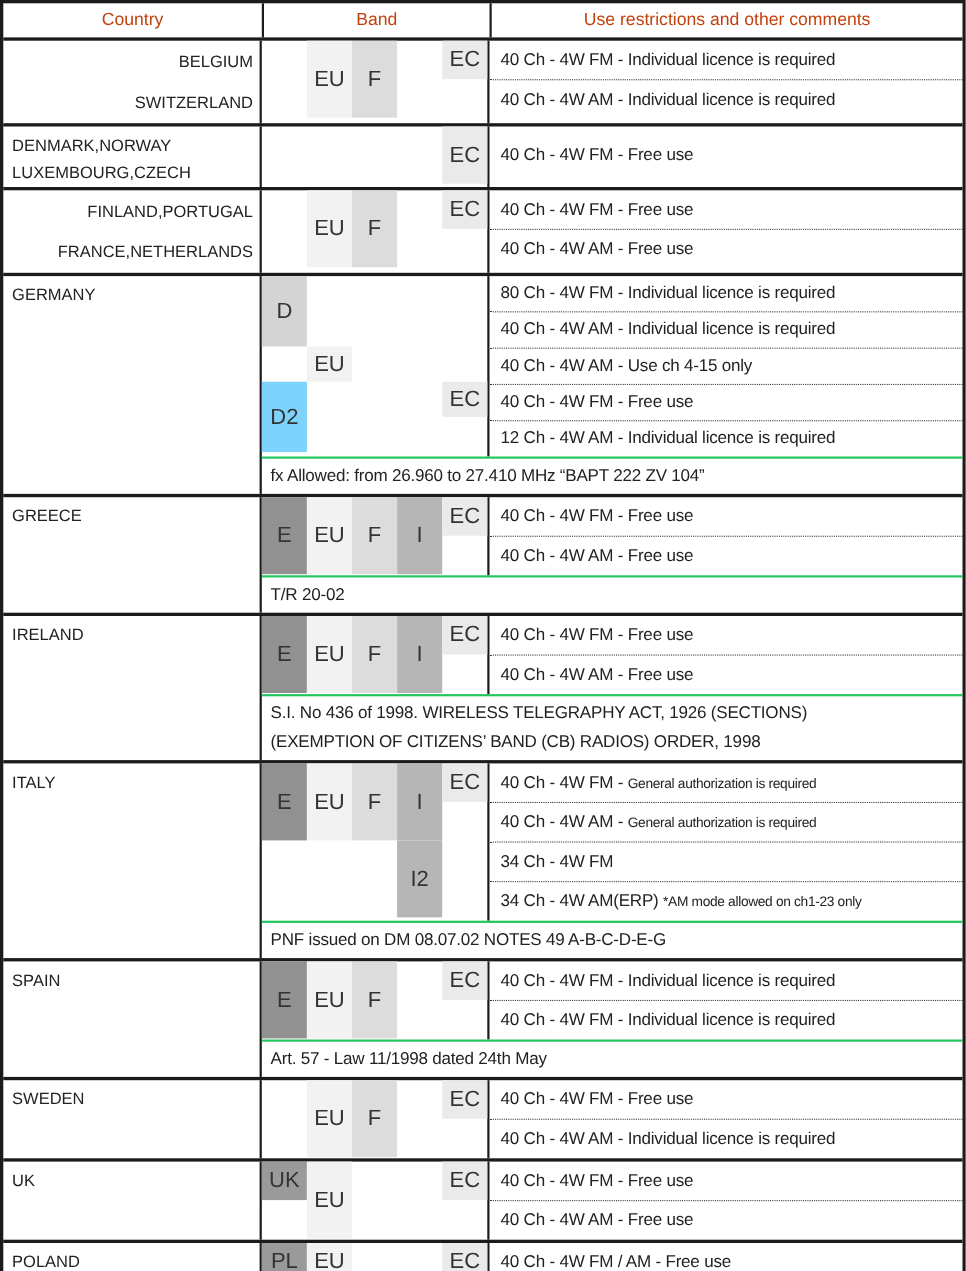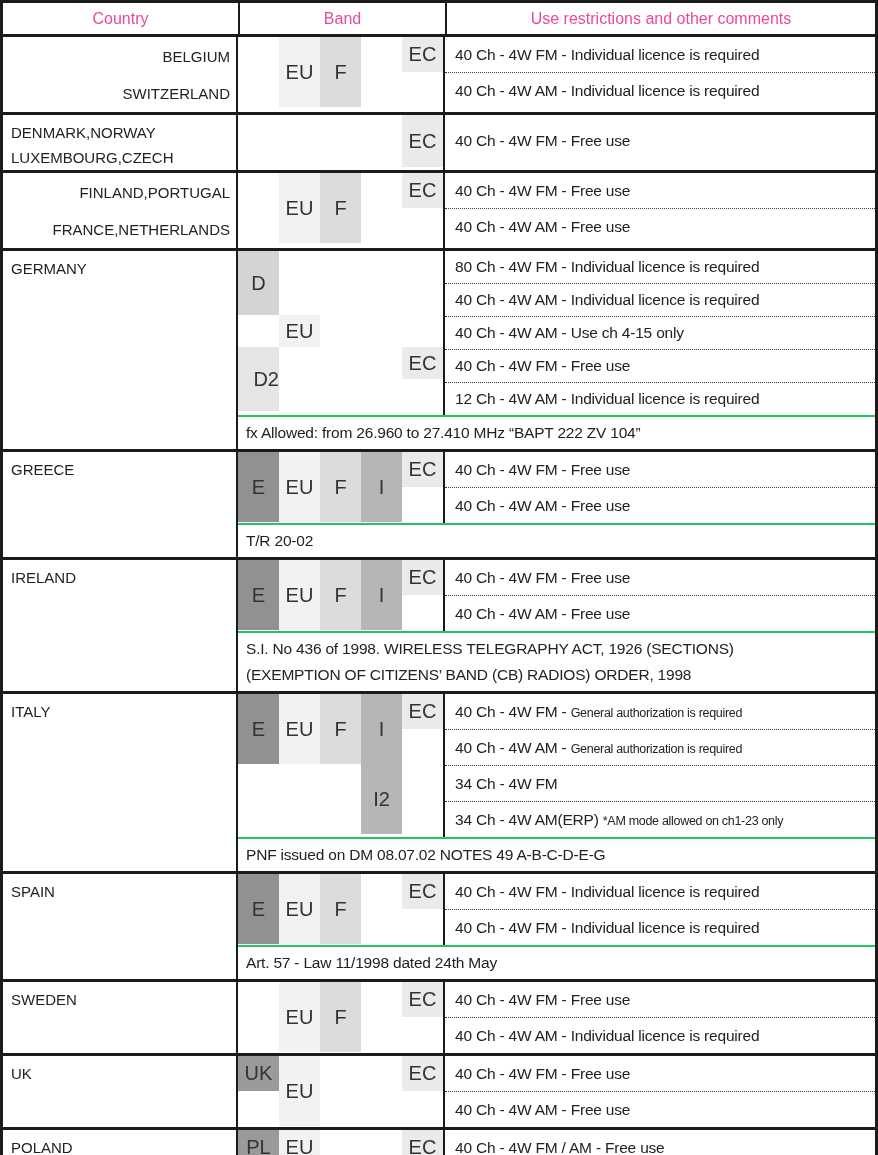--- a/index.html
+++ b/index.html
@@ -1,20 +1,20 @@
 <!DOCTYPE html>
 <html><head>
 <meta charset="utf-8">
 <style>
   html,body{margin:0;padding:0;background:#fff;}
   body{width:878px;font-family:"Liberation Sans","DejaVu Sans",sans-serif;color:#222;-webkit-font-smoothing:antialiased;}
   .table{width:872px;border:3px solid #1b1b1b;margin:0;background:#fff;}
   
   .hrow{display:flex;border-bottom:3px solid #1b1b1b;height:31px;}
-  .hcell{display:flex;align-items:center;justify-content:center;font-size:16px;color:#ec4899;}
+  .hcell{display:flex;align-items:center;justify-content:center;font-size:16px;color:#c2410c;}
   .h-country{width:235px;border-right:2px solid #1b1b1b;}
   .h-band{width:205px;border-right:2px solid #1b1b1b;}
   .h-comments{flex:1;}
   
   .section{display:flex;}
   .section + .section{border-top:3px solid #1b1b1b;}
   .country-cell{width:235px;border-right:2px solid #1b1b1b;padding:5px 6px 0 8px;box-sizing:border-box;font-size:15px;line-height:25px;flex:0 0 auto;}
   .country-cell.spread{line-height:37px;padding-top:1px;text-align:right;}
   .right-part{flex:1;display:flex;flex-direction:column;min-width:0;}
   .top-block{display:flex;flex:1;}
@@ -117,21 +117,21 @@
     </div>
     <div class="right-part">
       <div class="top-block">
         <div class="band-area">
           <div class="chip" style="left: 0px; top: 0px; height: 64px; background: rgb(212, 212, 212);">
               <span>D</span>
             </div>
           <div class="chip" style="left: 41px; top: 64px; height: 32px; background: rgb(242, 242, 242);">
               <span>EU</span>
             </div>
-          <div class="chip" style="left: 0px; top: 96px; height: 64px; background: #e5e5e5; justify-content: flex-end;">
+          <div class="chip" style="left: 0px; top: 96px; height: 64px; background: #7dd3fc;">
               <span>D2</span>
             </div>
           <div class="chip" style="left: 164px; top: 96px; height: 32px; background: rgb(234, 234, 234);">
               <span>EC</span>
             </div>
         </div>
         <div class="comments">
           <div class="crow"><span>80 Ch - 4W FM - Individual licence is required</span></div>
           <div class="crow"><span>40 Ch - 4W AM - Individual licence is required</span></div>
           <div class="crow"><span>40 Ch - 4W AM - Use ch 4-15 only</span></div>

